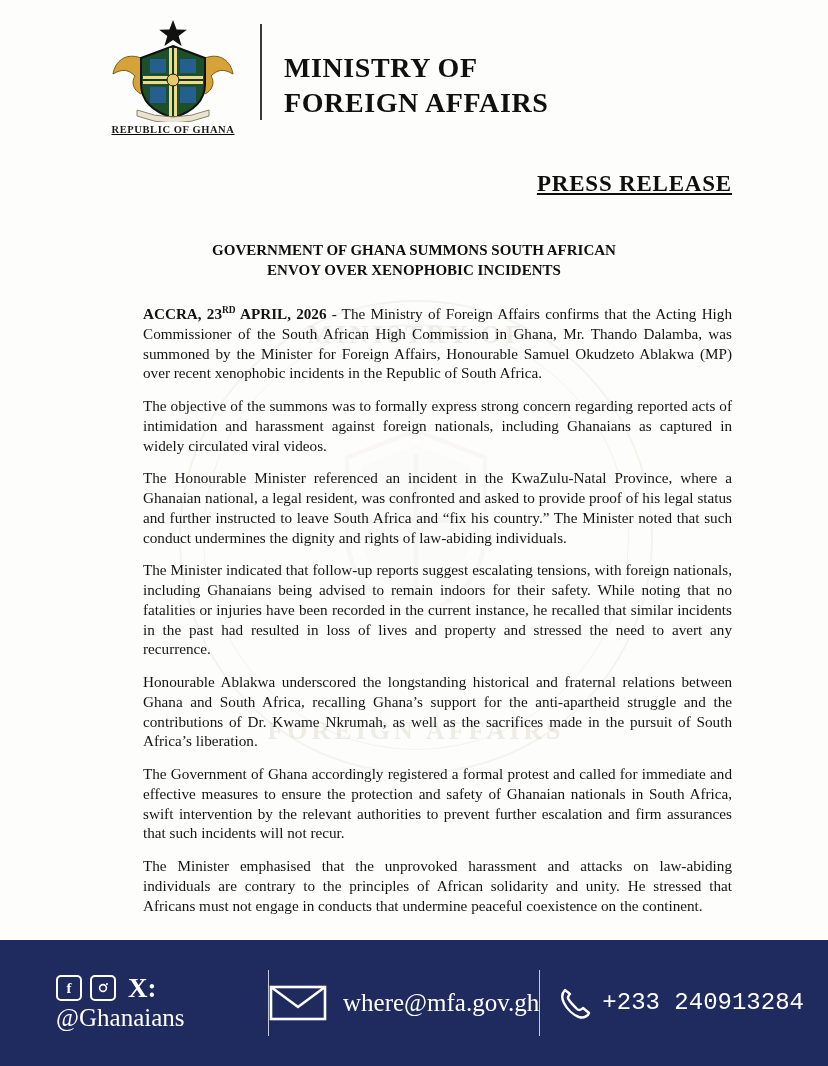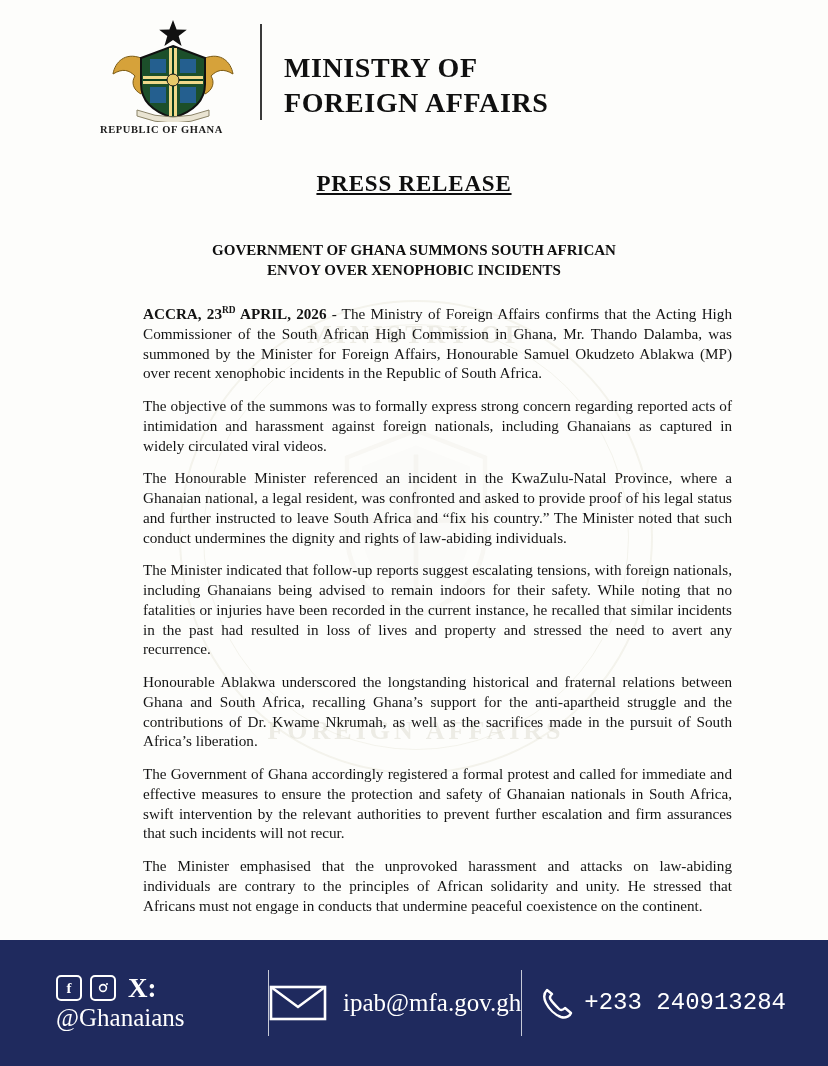--- a/index.html
+++ b/index.html
@@ -84,22 +84,23 @@
   
   .header {
     position: relative;
     display: flex;
     align-items: flex-start;
     padding-left: 4px;
     z-index: 3;
   }
   .crest-block {
     width: 146px;
-    text-align: left;
+    text-align: center;
     flex: 0 0 auto;
+    text-decoration: underline;
   }
   .crest {
     width: 132px;
     height: 104px;
     margin: 0 auto;
     position: relative;
   }
   .crest-caption {
     font-size: 10.5px;
     letter-spacing: 0.6px;
@@ -122,21 +123,21 @@
     font-family: "Liberation Serif", serif;
     font-weight: bold;
     font-size: 28px;
     letter-spacing: 0.6px;
     line-height: 1.25;
     color: #101010;
   }
 
   
   .press-release {
-    text-align: center;
+    text-align: right;
     font-size: 23px;
     font-weight: bold;
     letter-spacing: 0.8px;
     text-decoration: underline;
     margin-top: 36px;
     color: #0f0f0f;
     position: relative;
     z-index: 3;
   }
   .subject {
@@ -336,21 +337,21 @@
       <div class="handle">@Ghanaians</div>
     </div>
 
     <div class="f-sep"></div>
 
     <div class="f-col f-email">
       <svg width="58" height="40" viewBox="0 0 58 40">
         <rect x="2" y="4" width="54" height="32" fill="none" stroke="#fff" stroke-width="2.6"></rect>
         <path d="M2 4 L29 24 L56 4" fill="none" stroke="#fff" stroke-width="2.6"></path>
       </svg>
-      <span class="email-text">ipab@mfa.gov.gh</span>
+      <span class="email-text">where@mfa.gov.gh</span>
     </div>
 
     <div class="f-sep"></div>
 
     <div class="f-col f-phone">
       <svg width="34" height="34" viewBox="0 0 34 34">
         <path d="M7 4 C4 7 3 11 6 17 C9 23 15 29 21 31 C26 32.5 30 30 31 27 L25 22 C23 24 21 25 19 23 C16 20 13 17 11 14 C9 12 10 10 12 8 Z" fill="none" stroke="#fff" stroke-width="2.4" stroke-linejoin="round"></path>
       </svg>
       <div class="phone-lines">
         <div>+233 240913284</div>

